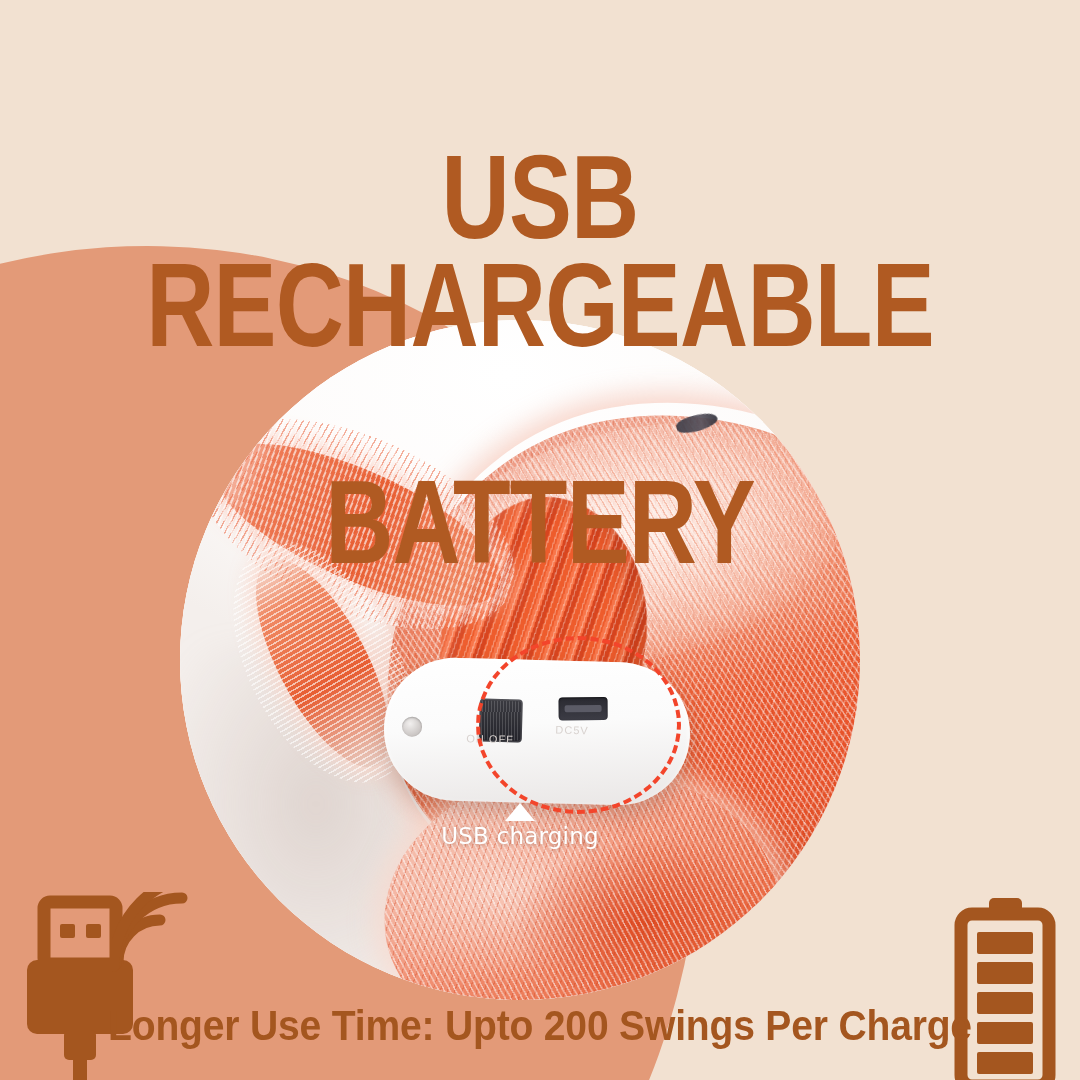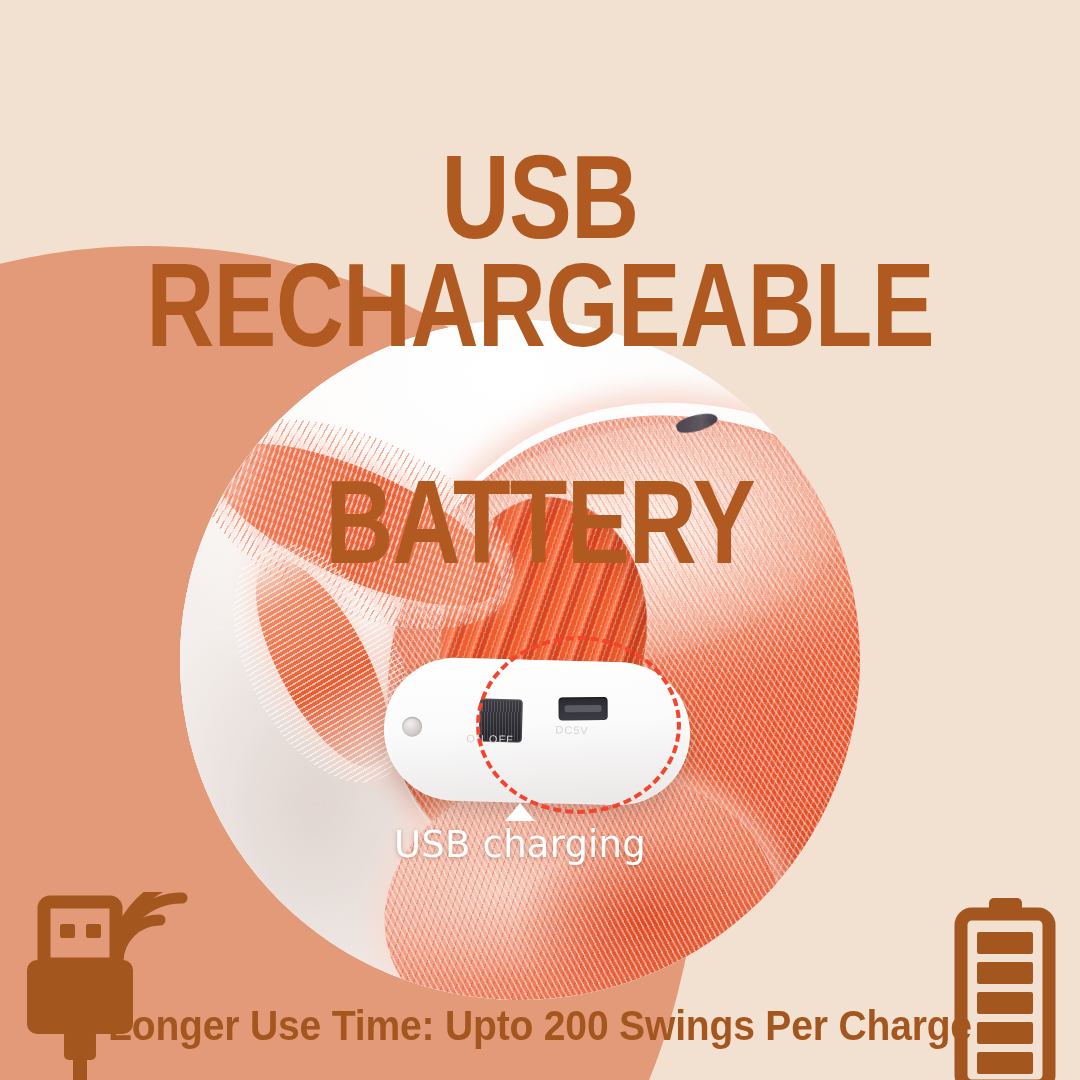--- a/index.html
+++ b/index.html
@@ -296,21 +296,21 @@
   }
   .callout-arrow {
     width: 0; height: 0;
     margin: 0 auto 2px auto;
     border-left: 15px solid transparent;
     border-right: 15px solid transparent;
     border-bottom: 18px solid #ffffff;
   }
   .callout-text {
     color: #ffffff;
-    font-size: 37px;
+    font-size: 23px;
     font-weight: 400;
     letter-spacing: .2px;
     font-family: "DejaVu Sans", sans-serif;
     text-shadow: 0 1px 4px rgba(80,40,25,.35);
   }
 
   
   .usb-icon {
     position:absolute;
     left: 24px;

